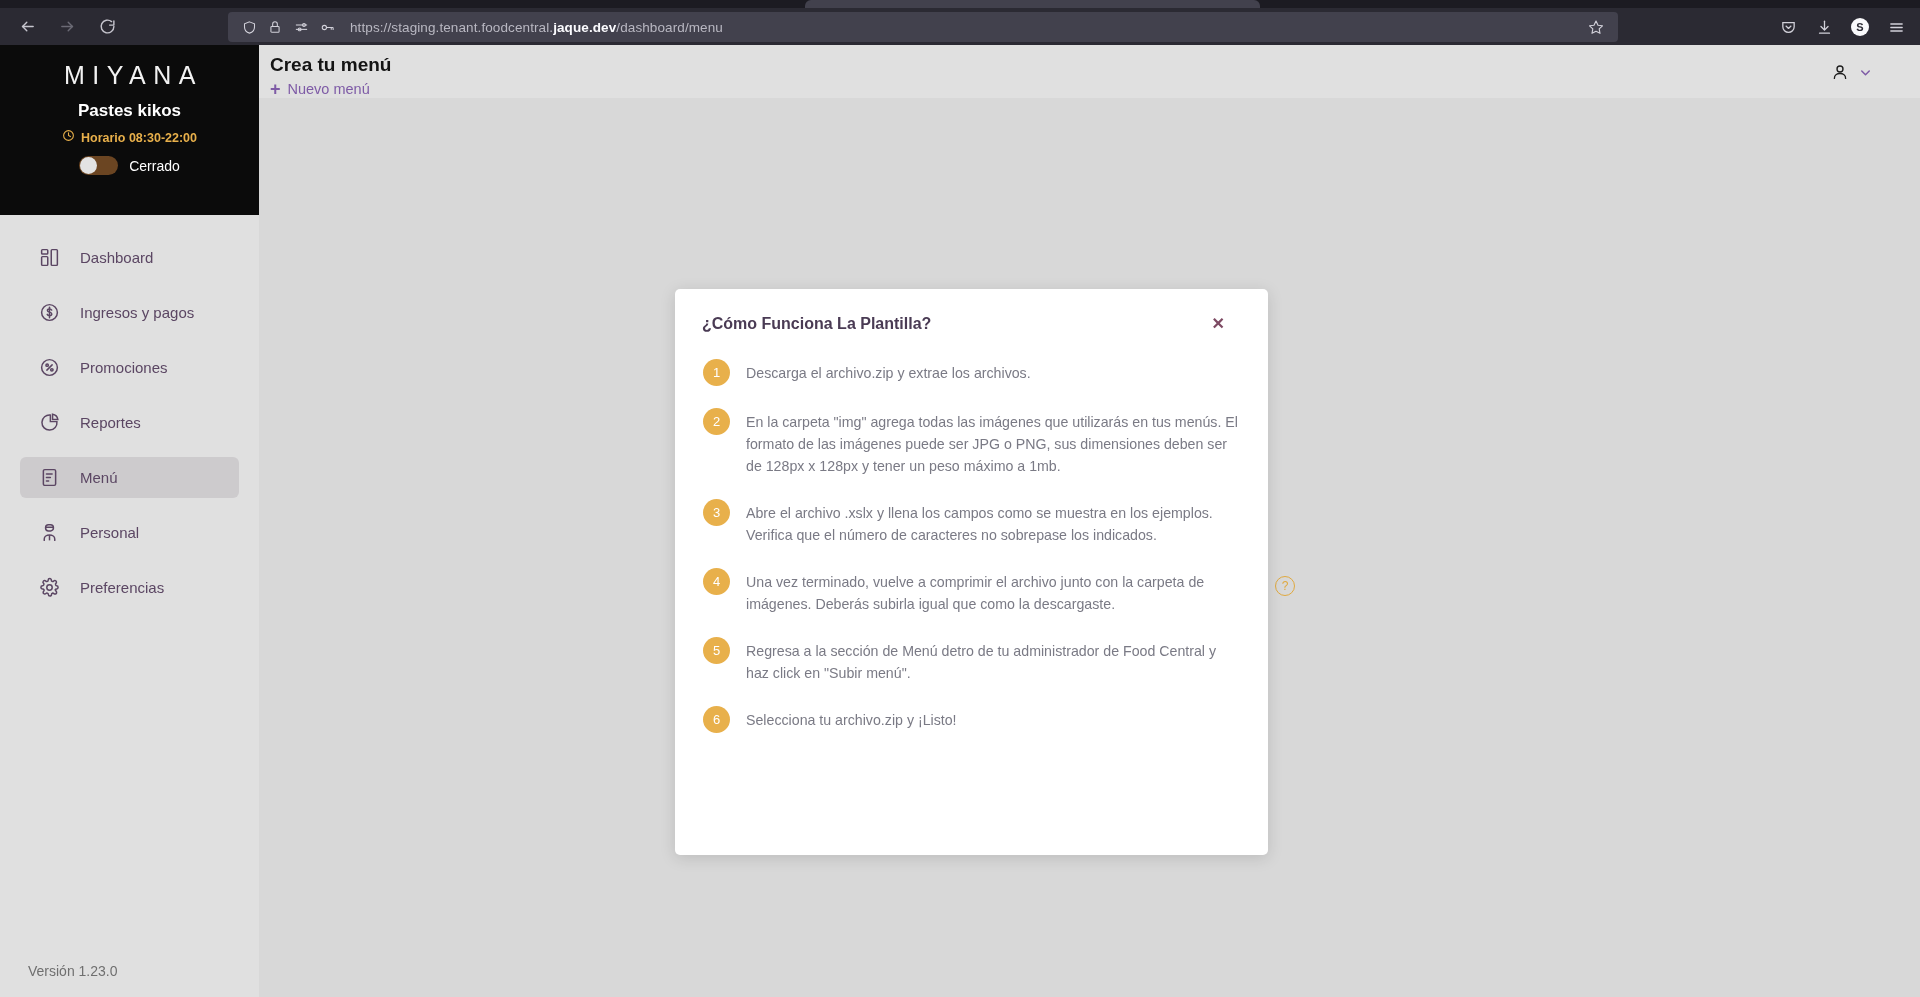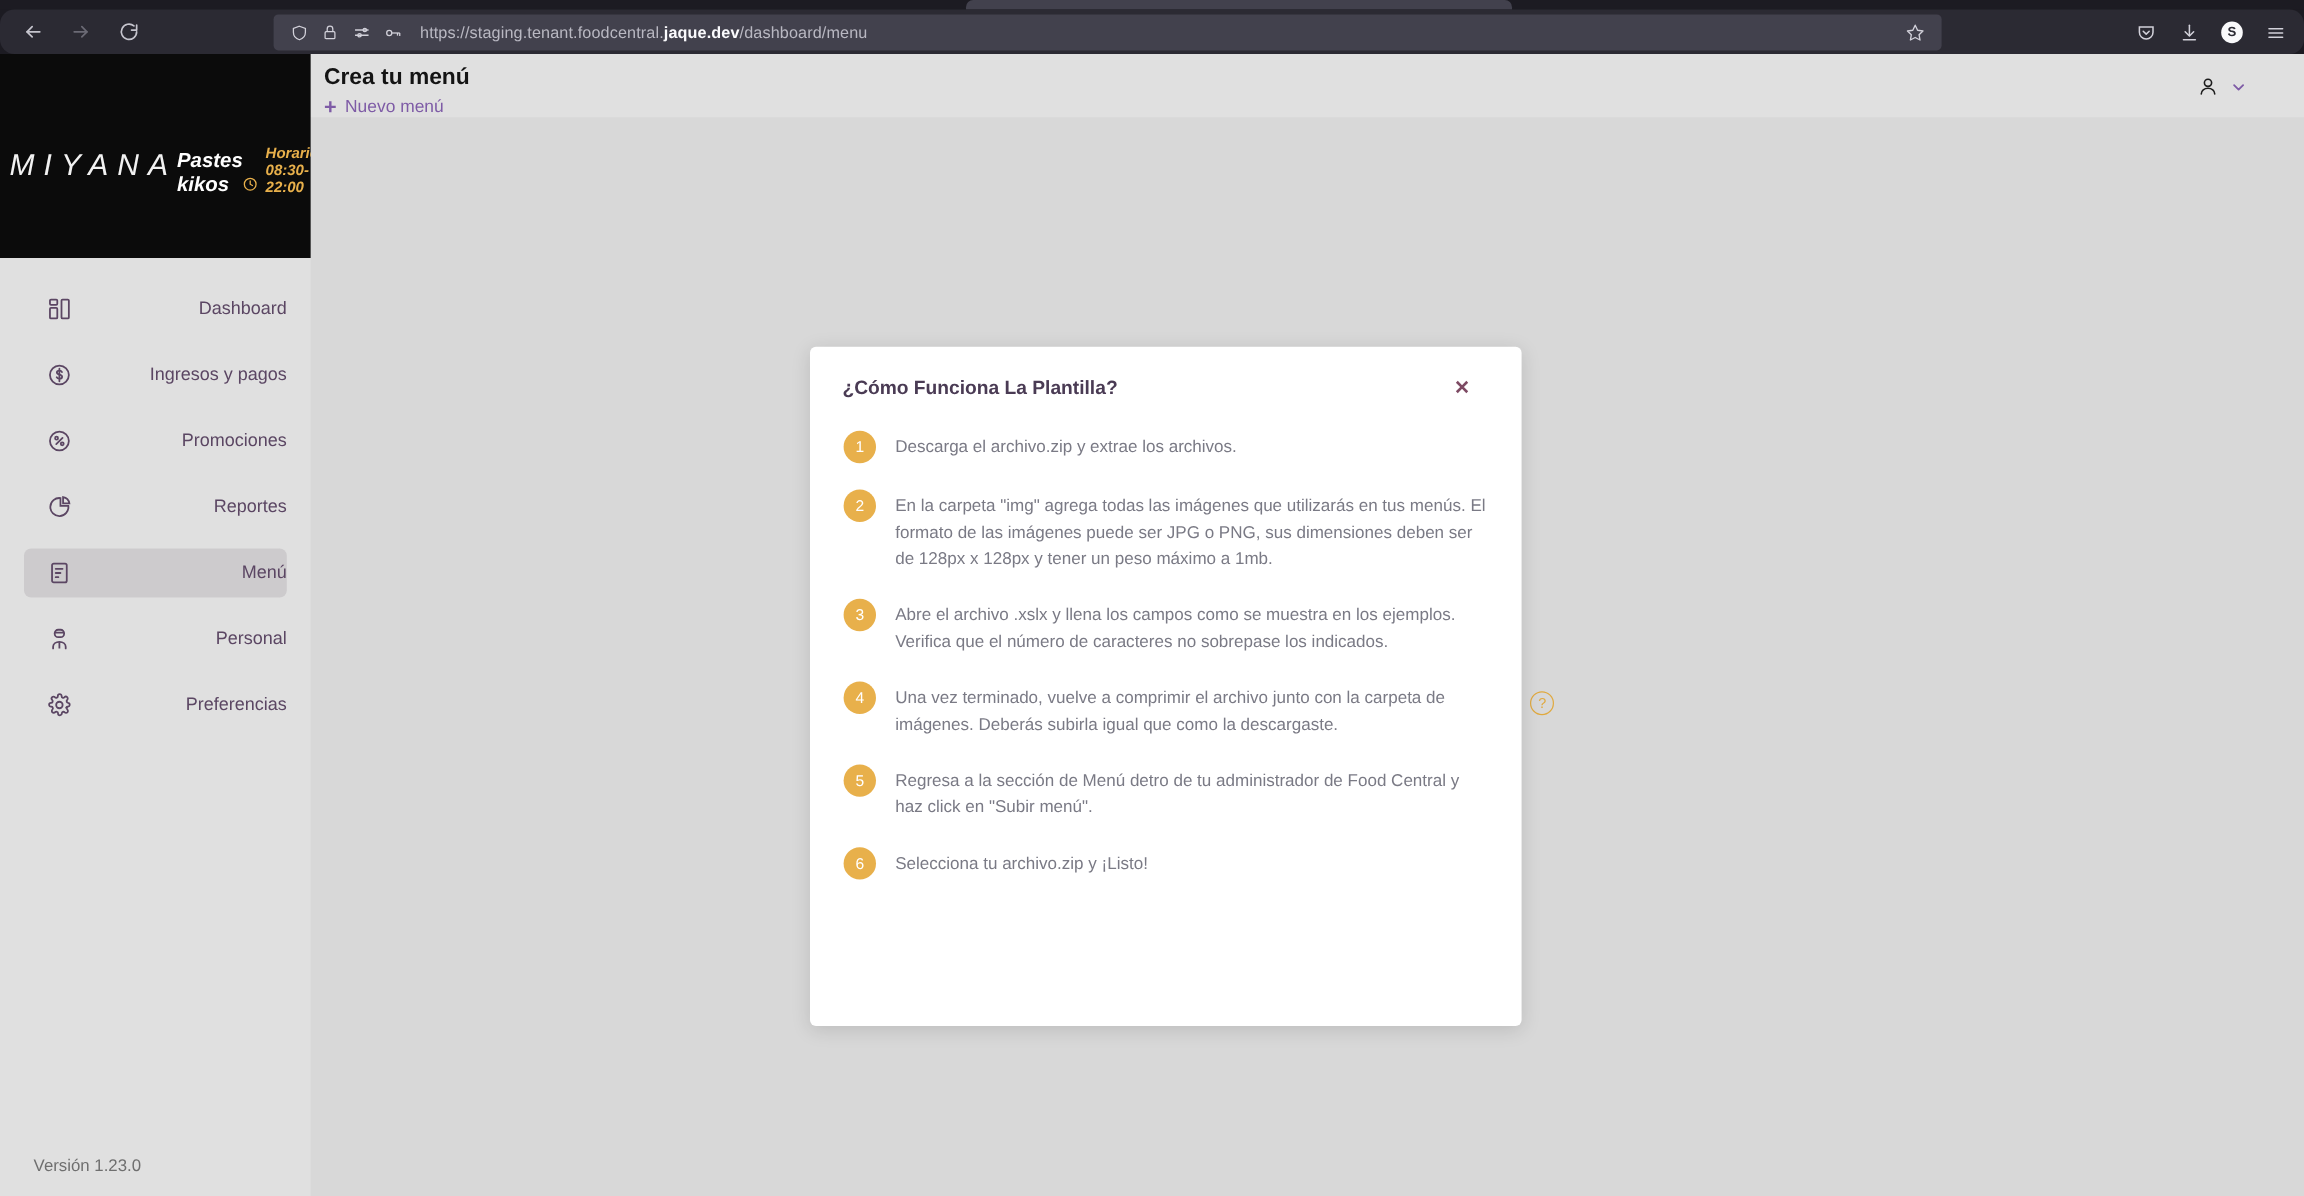--- a/index.html
+++ b/index.html
@@ -23,21 +23,21 @@
   }
   #tab-strip .tab-stub {
     position: absolute; left: 805px; top: 0;
     width: 455px; height: 8px;
     background: #42414d; border-radius: 6px 6px 0 0;
   }
   #nav-bar {
     position: absolute; top: 8px; left: 0;
     width: 1920px; height: 37px;
     background: #2b2a33;
-    display: flex; align-items: center; border-radius: 12px;
+    display: flex; align-items: center;
   }
   .nav-btn {
     width: 34px; height: 30px; margin-left: 6px;
     display: flex; align-items: center; justify-content: center;
     border-radius: 4px; cursor: pointer;
   }
   .nav-btn:first-child { margin-left: 10px; }
   .nav-btn svg { display: block; }
 
   #url-bar {
@@ -88,21 +88,21 @@
   #sidebar {
     position: absolute; left: 0; top: 0;
     width: 259px; height: 952px;
     background: #e0e0e0;
     display: flex; flex-direction: column;
   }
   #sidebar-top {
     background: #0b0b0b;
     height: 170px;
     padding-top: 16px;
-    display: flex; flex-direction: row; align-items: center; font-style: italic;
+    display: flex; flex-direction: column; align-items: center;
   }
   #brand-logo {
     font-size: 25px; font-weight: 400; color: #f2f2f2;
     letter-spacing: 7.5px; padding-left: 8px;
     font-family: "Liberation Sans", sans-serif;
   }
   #store-name {
     margin-top: 11px; font-size: 17px; font-weight: 700; color: #ffffff;
   }
   #store-hours {
@@ -121,21 +121,21 @@
     width: 17px; height: 17px; border-radius: 50%;
     background: #e3e3e3;
   }
   #open-state-label { font-size: 14px; color: #ffffff; }
 
   #sidebar-nav { padding-top: 22px; flex: 1; }
   .nav-item {
     height: 41px; margin: 0 20px 14px 20px;
     display: flex; align-items: center; gap: 20px;
     padding-left: 18px; border-radius: 6px;
-    color: #5b4663; font-size: 15px; cursor: pointer; justify-content: space-between;
+    color: #5b4663; font-size: 15px; cursor: pointer;
   }
   .nav-item.active { background: #cdcbcd; }
   .nav-item .nav-ico {
     width: 22px; height: 22px; flex: none;
     display: flex; align-items: center; justify-content: center;
   }
   #sidebar-version {
     padding: 0 0 18px 28px; font-size: 14px; color: #6f6f6f;
   }
 

